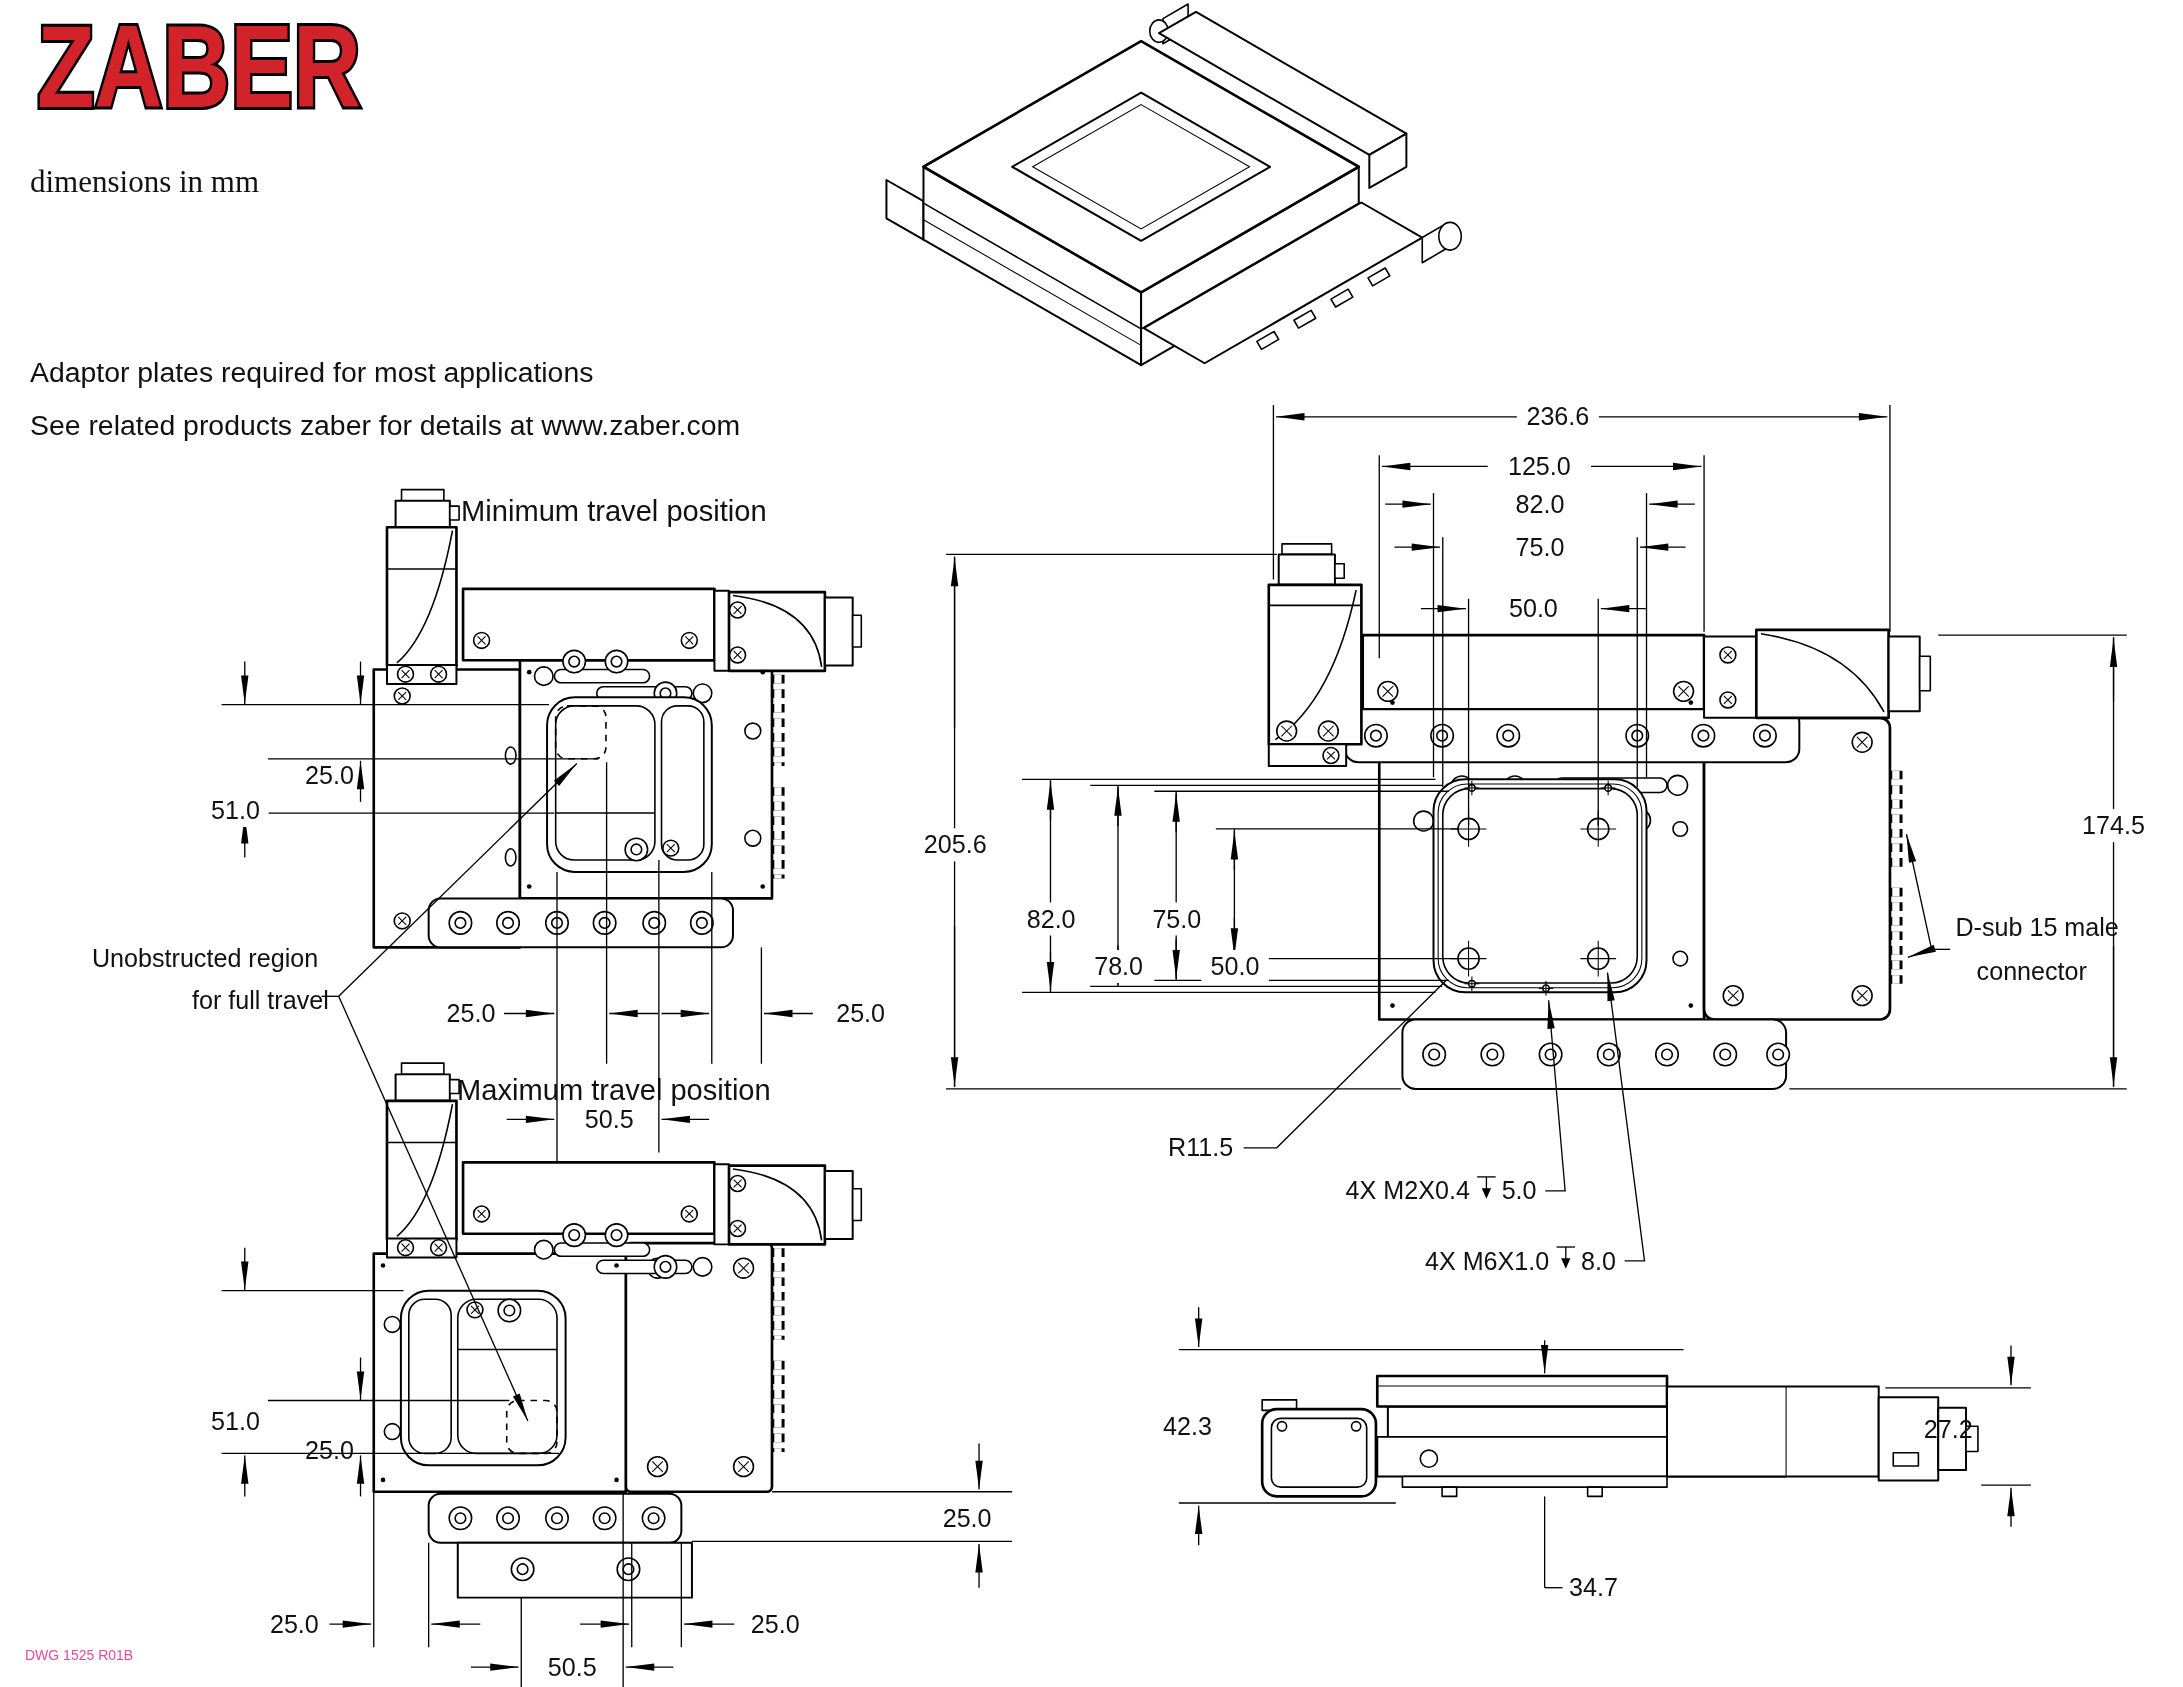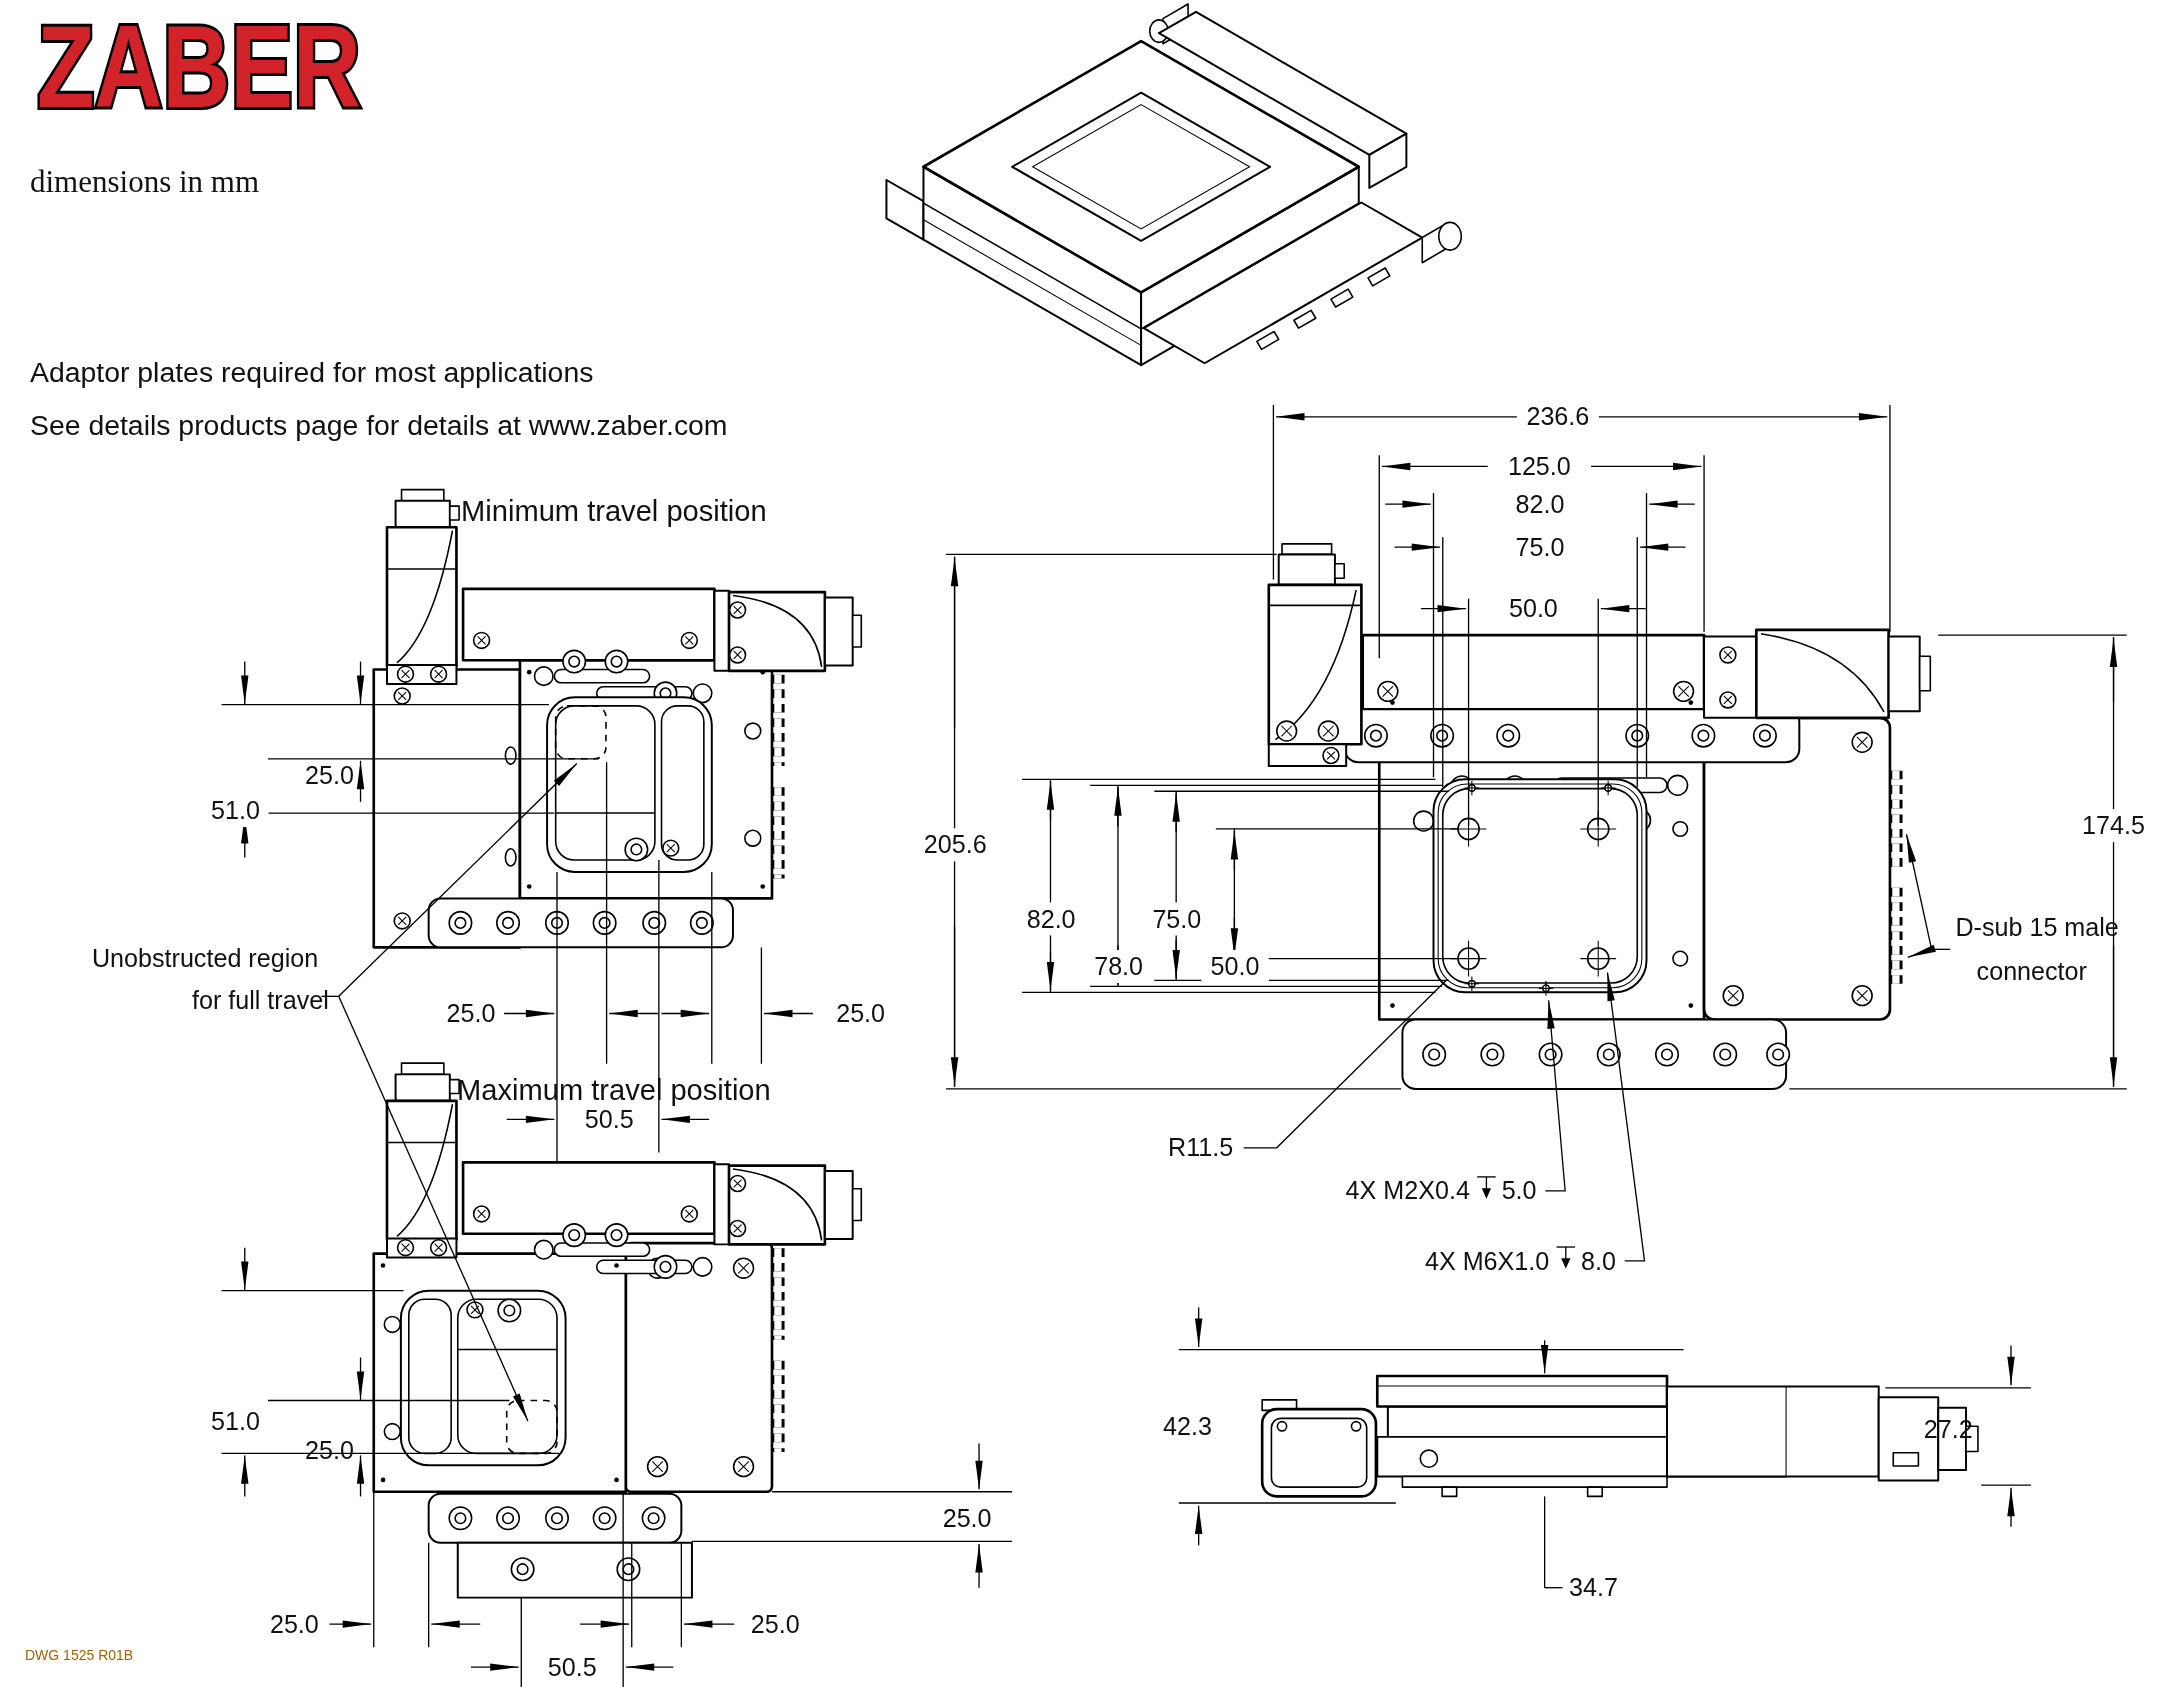--- a/index.html
+++ b/index.html
@@ -3,21 +3,21 @@
 <meta charset="utf-8">
 <style>
   html,body{margin:0;padding:0;background:#fff;}
   #canvas{position:relative;width:2183px;height:1687px;background:#fff;overflow:hidden;
           font-family:"Liberation Sans",sans-serif;color:#111;}
   .abs{position:absolute;}
   #main-svg{position:absolute;left:0;top:0;}
   .title-line{font-size:27px;font-weight:bold;white-space:nowrap;}
   .sub-line{font-size:31px;white-space:nowrap;font-family:Liberation Serif, serif;}
   .note-line{font-size:28.4px;white-space:nowrap;}
-  .dwg-line{font-size:14px;color:#a16207;white-space:nowrap;}
+  .dwg-line{font-size:14px;color:#ec4899;white-space:nowrap;}
   
   .b4{fill:#fff;stroke:#000;stroke-width:4;stroke-linejoin:round;}
   .b3{fill:#fff;stroke:#000;stroke-width:3;stroke-linejoin:round;}
   .b2{fill:#fff;stroke:#000;stroke-width:2.4;stroke-linejoin:round;}
   .ln{fill:none;stroke:#000;stroke-width:2.4;}
   .thin{fill:none;stroke:#000;stroke-width:1.6;}
   .dim{fill:none;stroke:#000;stroke-width:2;}
   .dsh{fill:none;stroke:#000;stroke-width:2.4;stroke-dasharray:10 9;}
   .teethB{stroke:#000;stroke-width:20;stroke-dasharray:13 9;fill:none;}
   .teethW{stroke:#fff;stroke-width:11;stroke-dasharray:13 9;fill:none;}
@@ -34,21 +34,21 @@
 
 <div id="canvas">
 
   <svg class="abs" style="left:33px;top:9.3px;" width="370" height="119" viewBox="0 0 560 180">
     <g transform="translate(6,148) scale(0.80,1)">
       <text class="logo-text" fill="#d2232a" stroke="#000" stroke-width="9">ZABER</text>
     </g>
   </svg>
   <div class="abs sub-line" style="left:30px;top:164px;">dimensions in mm</div>
   <div class="abs note-line" style="left:30px;top:356px;">Adaptor plates required for most applications</div>
-  <div class="abs note-line" style="left:30px;top:409px;">See details products page for details at www.zaber.com</div>
+  <div class="abs note-line" style="left:30px;top:409px;">See related products zaber for details at www.zaber.com</div>
   <div class="abs dwg-line" style="left:25px;top:1647px;">DWG 1525 R01B</div>
 
   <svg id="main-svg" width="2183" height="1687" viewBox="0 0 3300 2550">
     <defs>
       <marker id="ah" markerUnits="userSpaceOnUse" markerWidth="50" markerHeight="18" refX="47" refY="9" orient="auto">
         <path d="M47,9 L4,3.4 L4,14.6 Z" fill="#000"></path>
       </marker>
       <g id="scrW">
           <circle class="scr" r="17"></circle>
           <circle class="scr" r="8"></circle>

